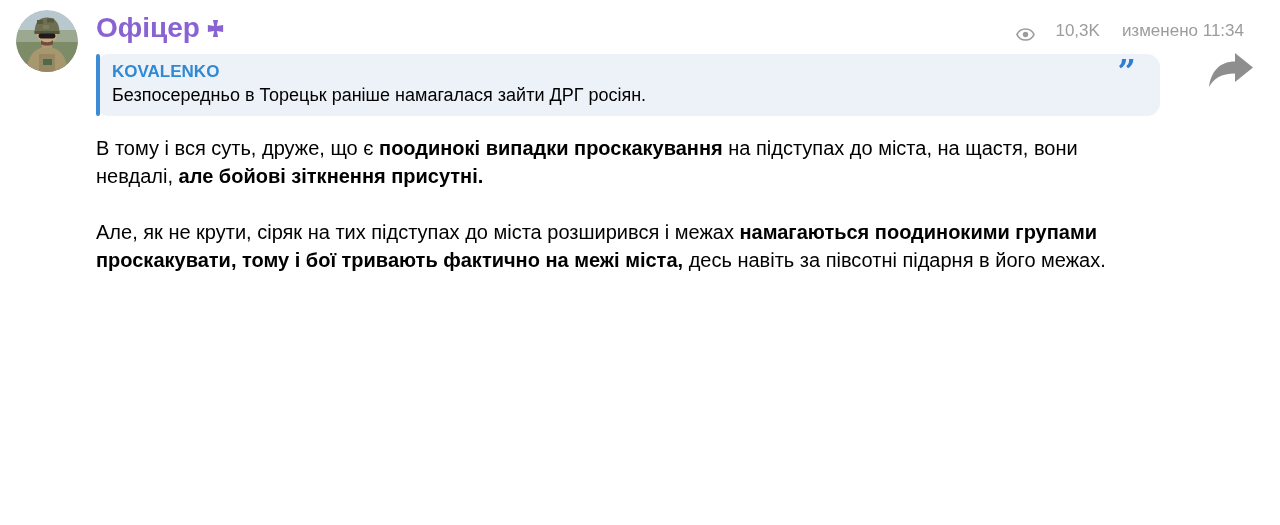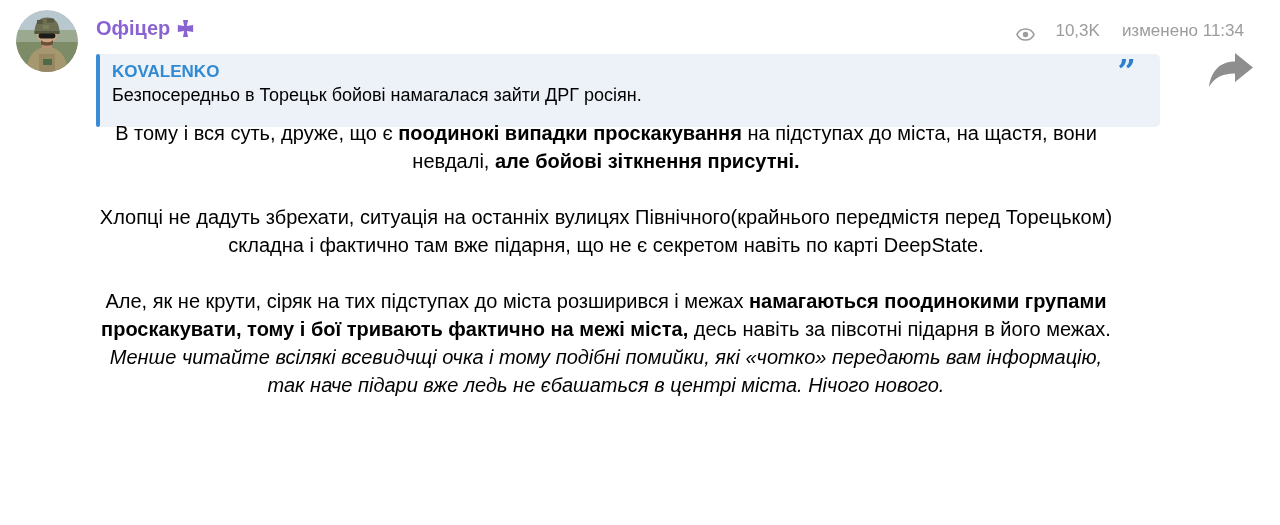--- a/index.html
+++ b/index.html
@@ -11,51 +11,51 @@
   }
   .avatar{
     position:absolute;left:16px;top:10px;width:62px;height:62px;
     border-radius:50%;overflow:hidden;
   }
   .channel-row{
     position:absolute;left:96px;top:15px;height:26px;
     display:flex;align-items:center;gap:7px;
   }
   .channel-name{
-    font-size:20px;font-weight:700;color:#8a63d2;line-height:26px;
+    font-size:28px;font-weight:700;color:#8a63d2;line-height:26px;
   }
   .badge{display:inline-flex;align-items:center;}
   .meta{
     position:absolute;right:36px;top:17px;height:24px;
     display:flex;align-items:flex-end;gap:20px;
     color:#9c9c9c;font-size:17px;white-space:nowrap;
   }
   .meta .views{margin-right:2px;}
   .quote{
     position:absolute;left:96px;top:54px;width:1064px;box-sizing:border-box;
-    background:#edf2f9;border-radius:5px;
-    padding:6px 40px 20px 16px;
+    background:#edf2f9;border-radius:13px;
+    padding:6px 40px 9px 16px;
   }
   .quote::before{
     content:"";position:absolute;left:0;top:0;bottom:0;width:4px;
     background:#3b8cd4;border-radius:3px;
   }
   .quote-author{color:#2f89d3;font-weight:700;font-size:17px;line-height:23px;}
   .quote-text{color:#000;font-size:18px;line-height:24px;}
   .quote-mark{
     position:absolute;right:24px;top:0px;
     color:#2f7fd0;font-size:32px;font-weight:700;line-height:34px;
     font-family:"DejaVu Serif", serif;
   }
   .share{
     position:absolute;left:1208px;top:52px;width:46px;height:38px;cursor:pointer;
   }
   .msg{
-    position:absolute;left:96px;top:119px;width:1020px;
-    font-size:20px;line-height:28px;color:#000;text-align:center;
+    position:absolute;left:96px;top:134px;width:1020px;
+    font-size:20px;line-height:28px;color:#000;
   }
   .msg p{margin:0;}
   .msg p.gap{margin-bottom:28px;}
   .msg .b{font-weight:700;}
   .msg .i{font-style:italic;}
   .msg .red{
     color:#f0342b;font-weight:700;letter-spacing:2px;
     font-size:21px;
   }
 </style>
@@ -104,28 +104,26 @@
       <path d="M9.5 1 C5.3 1 2.2 3.6 1 6.5 C2.2 9.4 5.3 12 9.5 12 C13.7 12 16.8 9.4 18 6.5 C16.8 3.6 13.7 1 9.5 1 Z" fill="none" stroke="#9c9c9c" stroke-width="1.7"></path>
       <circle cx="9.5" cy="6.5" r="2.7" fill="#9c9c9c"></circle>
     </svg>
   </span>
   <span class="views">10,3K</span>
   <span>изменено 11:34</span>
 </div>
 
 <div class="quote">
   <div class="quote-author">KOVALENKO</div>
-  <div class="quote-text">Безпосередньо в Торецьк бойові намагалася зайти ДРГ росіян.</div>
+  <div class="quote-text">Безпосередньо в Торецьк раніше намагалася зайти ДРГ росіян.</div>
   <div class="quote-mark">”</div>
 </div>
 
 <div class="share">
   <svg width="46" height="38" viewBox="0 0 46 38">
     <path d="M27 1 L45 15.5 L27 30 L27 21.5 C13 21.5 6 26.5 1 35 C3 20 11 9.5 27 9.5 Z" fill="#8e8e8e"></path>
   </svg>
 </div>
 
 <div class="msg">
     <p class="gap"><span>В тому і вся суть, друже, що є </span><span class="b">поодинокі випадки проскакування</span><span> на підступах до міста, на щастя, вони невдалі, </span><span class="b">але бойові зіткнення присутні.</span></p>
-    <p class="gap"><span>Хлопці не дадуть збрехати, ситуація на останніх вулицях Північного(крайнього передмістя перед Торецьком) складна і фактично там вже підарня, що не є секретом навіть по карті DeepState.</span></p>
     <p><span>Але, як не крути, сіряк на тих підступах до міста розширився і межах </span><span class="b">намагаються поодинокими групами проскакувати, тому і бої тривають фактично на межі міста,</span><span> десь навіть за півсотні підарня в його межах.</span></p>
-    <p><span class="i">Менше читайте всілякі всевидчщі очка і тому подібні помийки, які «чотко» передають вам інформацію, так наче підари вже ледь не єбашаться в центрі міста. Нічого нового.</span></p>
   </div>
 
 </body></html>

